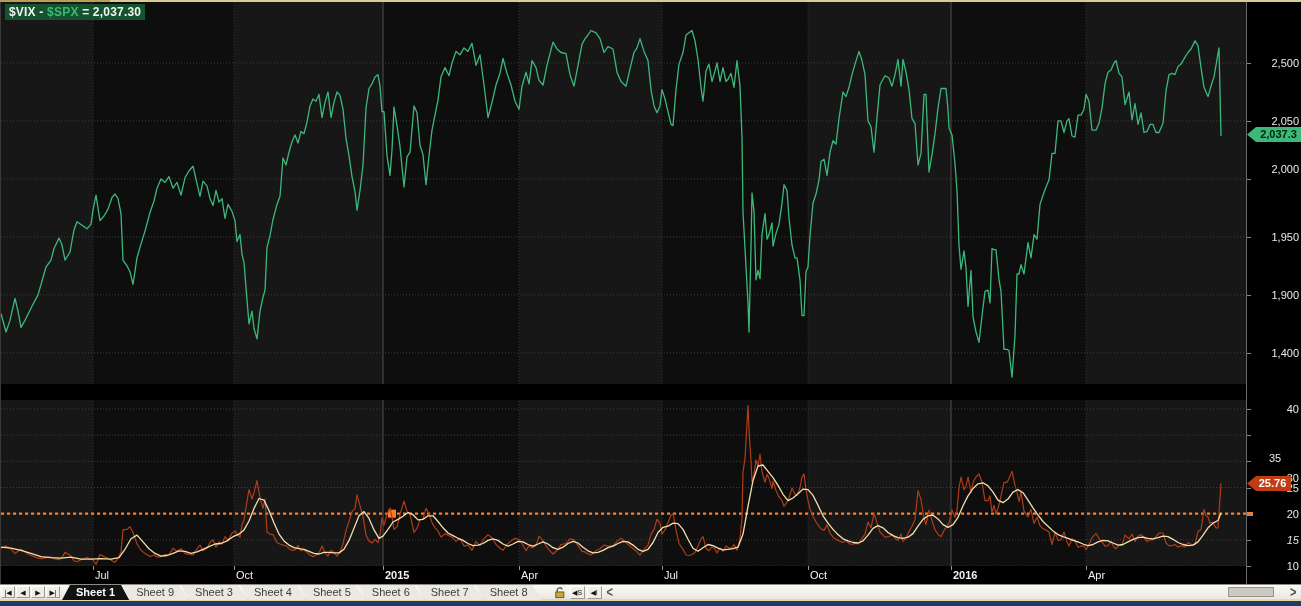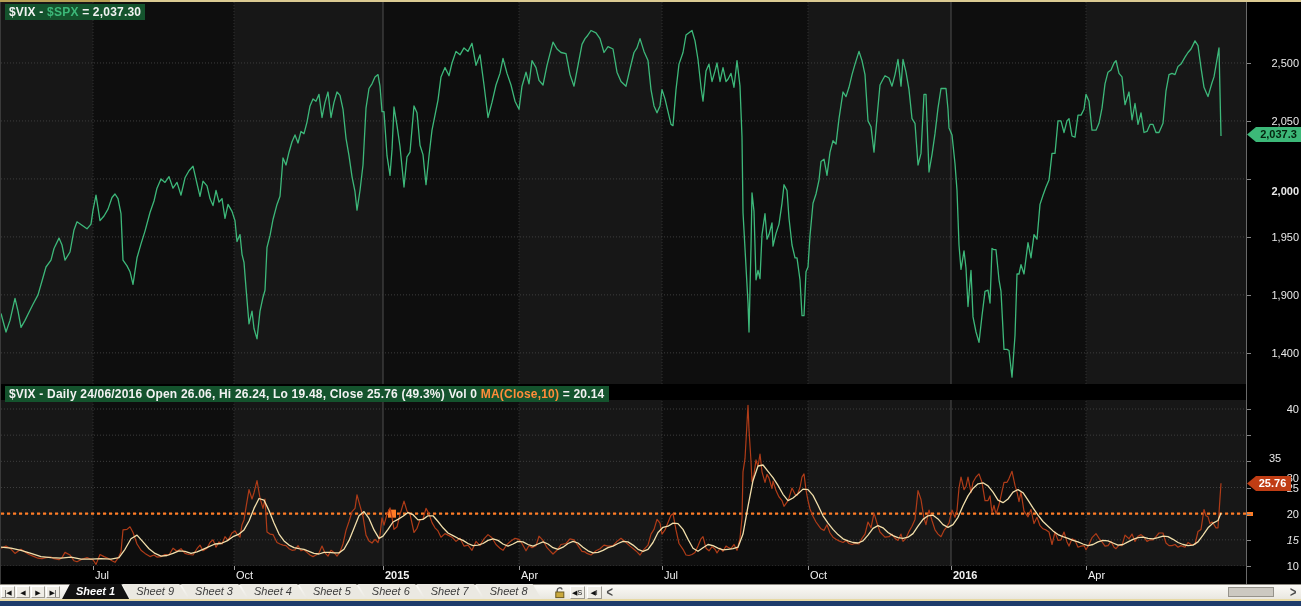--- a/index.html
+++ b/index.html
@@ -22,21 +22,21 @@
   .badge{position:absolute;left:0;height:15px;line-height:15px;font-size:11px;text-align:center;clip-path:polygon(0 50%,9px 0,100% 0,100% 100%,9px 100%);padding-left:7px;z-index:8;}
   .badge-green{top:127px;width:56px;background:#3cb878;color:#05240f;font-weight:700;}
   .badge-red{top:476px;width:44px;background:#c03d14;color:#fff;font-weight:700;}
   .xaxis{position:absolute;left:0;top:566px;width:1301px;height:18px;background:#000;z-index:6;}
   .xlab{position:absolute;top:3px;font-size:11px;color:#f0f0f0;white-space:nowrap;}
   .xlab.bold{font-weight:700;}
   .xtickmark{position:absolute;top:0;width:1px;height:4px;background:#999;}
   .sheetbar{position:absolute;left:0;top:584px;width:1301px;height:15px;background:linear-gradient(#fbfaf6,#e9e7e0);border-top:1px solid #8e8b83;display:flex;align-items:stretch;z-index:10;}
   .navbtns{display:flex;gap:1px;padding:1px 2px 1px 1px;}
   .navbtn{width:14px;background:#efede6;border:1px solid #9c9991;border-top-color:#fff;border-left-color:#fff;font-size:7px;line-height:11px;text-align:center;color:#111;cursor:pointer;}
-  .tabs{display:flex;align-items:flex-end;font-style:italic;}
+  .tabs{display:flex;align-items:flex-start;}
   .tab{position:relative;height:15px;line-height:14px;font-size:11px;color:#3c3c3c;background:#ebe9e2;padding:0 14px;margin-left:-7px;clip-path:polygon(0 0,calc(100% - 9px) 0,100% 100%,9px 100%);cursor:pointer;white-space:nowrap;}
   .tab.first{margin-left:0;}
   .tab.active{background:#111;color:#fff;font-weight:700;clip-path:polygon(8px 0,calc(100% - 8px) 0,100% 100%,0 100%);z-index:3;}
   .sheet-tools{display:flex;align-items:center;gap:2px;margin-left:10px;}
   .toolbtn{height:13px;min-width:15px;background:#efede6;border:1px solid #9c9991;border-top-color:#fff;border-left-color:#fff;font-size:7px;line-height:11px;text-align:center;color:#111;cursor:pointer;padding:0 1px;}
   .chev{font-size:11px;font-weight:700;color:#4d4d4d;transform:scaleY(1.25);cursor:pointer;padding:0 3px;line-height:14px;}
   .chev-right{position:absolute;left:1287px;top:0;}
   .thumb{position:absolute;left:1228px;top:2px;width:46px;height:10px;background:#ccc9c1;border:1px solid #96938b;cursor:pointer;}
   .lockwrap{display:flex;align-items:center;padding:0 2px;cursor:pointer;}
   .accent{position:absolute;left:0;top:599px;width:1301px;height:2px;background:#e7d9a4;}
@@ -94,33 +94,30 @@
         <polyline points="0,548.2 5,546.1 9,548.2 14,553.4 17,551.3 20,549.3 24,551.9 28,554.5 32,556.1 37,558.2 41,558.7 45,557.6 50,557.1 53,558.7 58,559.7 61,557.6 64,552.4 69,555.0 73,560.8 76,561.8 81,559.2 86,557.6 90,559.2 92,559.7 95,564.4 99,554.5 103,556.6 107,558.2 111,560.8 114,562.3 117,558.2 120,551.9 122,529.9 126,529.4 129,526.8 132,532.5 136,544.0 140,550.3 144,553.4 149,556.6 153,555.0 156,557.1 160,556.6 164,554.5 168,555.0 172,548.2 176,551.3 180,548.7 184,553.4 188,554.5 192,555.0 196,548.7 199,545.1 202,550.8 206,548.2 209,542.5 212,539.8 215,547.2 218,541.9 221,544.0 224,536.7 227,540.4 231,533.0 234,530.9 236,534.1 239,537.2 241,524.7 243,519.9 245,507.4 248,489.6 251,499.0 253,492.7 256,480.7 259,498.0 262,508.4 264,499.0 266,532.0 269,534.1 272,534.6 276,542.5 279,544.0 282,545.1 285,545.6 288,548.7 291,550.3 294,549.8 297,545.6 300,550.8 303,549.8 306,552.4 309,555.0 312,556.6 315,555.0 318,552.9 321,546.1 324,552.9 327,556.1 330,550.3 333,552.4 336,556.1 339,551.9 342,544.0 345,530.4 348,521.5 351,511.6 354,508.4 356,494.8 359,505.8 362,516.3 365,535.1 368,540.9 371,543.0 374,539.3 377,542.5 379,534.6 381,517.9 383,525.2 386,514.2 389,507.9 391,517.3 393,529.4 396,526.8 399,514.7 403,501.1 406,511.1 409,514.2 413,532.5 416,528.3 419,519.9 422,518.9 425,508.4 428,513.7 431,522.6 434,527.8 437,530.9 440,537.2 444,533.6 448,535.6 451,537.2 455,541.4 459,538.3 463,546.1 467,545.1 471,550.3 475,541.4 479,545.6 483,538.8 487,534.6 491,537.7 495,544.5 499,548.2 502,550.3 506,544.5 510,540.9 514,538.3 518,539.3 521,543.5 525,550.8 528,545.6 531,547.7 535,545.6 538,536.2 542,540.4 546,547.7 549,550.8 552,554.0 556,550.3 560,544.5 565,543.5 569,538.8 573,539.8 577,545.6 581,551.3 584,551.9 586,553.4 590,555.0 595,550.8 599,548.7 603,545.1 607,546.1 612,545.6 616,541.4 620,538.3 625,542.5 629,546.1 633,549.3 636,551.9 639,555.0 643,549.3 647,545.1 650,534.1 653,529.4 656,519.4 659,523.1 661,534.1 664,529.9 667,522.6 670,515.2 672,513.7 675,529.9 678,543.5 682,549.3 685,555.0 688,555.5 691,554.5 694,552.4 697,546.1 700,538.8 702,536.7 705,548.2 708,550.8 711,546.6 714,549.3 716,552.9 719,548.2 722,551.3 725,546.1 727,547.2 730,548.7 733,544.5 736,550.3 739,538.3 741,518.4 742,471.8 744,458.7 747,405.3 748,429.9 750,461.3 751,481.7 753,474.4 755,459.8 757,466.6 759,454.0 761,471.8 764,482.3 766,474.4 768,478.1 771,488.5 772,481.2 775,490.6 778,496.9 781,500.6 783,506.3 786,502.2 788,498.0 791,488.0 794,494.3 796,495.4 799,487.5 801,477.0 803,473.9 805,490.1 807,500.6 809,509.0 812,516.3 815,522.0 818,526.2 820,528.8 823,530.4 826,524.7 829,533.0 832,537.2 835,539.3 838,540.9 842,542.5 845,540.4 848,543.5 851,544.5 854,543.5 858,544.0 861,538.3 864,534.1 867,522.0 870,527.8 873,513.1 876,523.1 879,532.0 882,535.1 884,537.2 888,536.7 891,534.1 894,538.3 897,540.4 900,534.1 902,541.4 905,538.3 908,531.5 911,526.2 914,519.4 917,490.6 920,499.5 923,518.4 925,524.7 928,510.0 931,520.5 934,529.9 937,534.1 940,536.7 943,530.4 945,527.8 947,524.7 948,523.1 951,510.0 954,517.3 956,510.5 958,488.0 960,477.0 963,489.6 965,486.5 967,477.0 970,492.7 972,482.3 975,477.0 978,473.9 981,482.3 984,500.6 987,500.6 989,495.9 991,512.6 993,505.3 995,514.2 998,504.8 1000,495.9 1003,482.3 1006,482.3 1008,478.6 1011,471.3 1014,485.4 1016,492.2 1018,501.6 1020,492.2 1023,511.1 1027,516.8 1030,509.5 1033,523.6 1036,517.3 1039,525.7 1042,528.8 1045,529.9 1048,532.0 1051,544.5 1054,532.0 1057,540.4 1060,539.8 1063,532.0 1066,541.9 1068,546.1 1071,538.8 1074,540.4 1077,547.2 1080,546.1 1083,545.6 1085,549.8 1088,544.5 1091,537.7 1095,533.6 1098,538.3 1101,541.9 1104,546.1 1107,545.6 1110,541.4 1113,547.2 1115,548.7 1118,545.1 1121,545.6 1124,535.1 1128,538.8 1131,534.1 1134,541.4 1137,536.2 1140,534.6 1143,537.2 1146,541.4 1149,539.8 1152,539.8 1155,536.7 1158,533.0 1162,533.0 1165,543.0 1168,545.6 1171,545.6 1174,544.5 1177,547.2 1180,545.6 1184,547.2 1187,542.5 1190,544.5 1194,544.5 1197,531.5 1200,529.4 1203,509.5 1205,515.8 1207,516.8 1209,523.6 1211,522.0 1213,524.7 1215,527.8 1217,527.8 1220,483.3" fill="none" stroke="#b03c18" stroke-width="1.2" stroke-linejoin="round" clip-path="url(#clip1)"></polyline>
         <polyline points="0,547.2 10,548.2 20,550.3 30,553.4 40,556.6 50,557.6 60,558.2 70,557.1 80,559.2 90,559.2 100,558.7 110,559.2 118,557.6 124,549.3 130,538.8 136,535.1 142,541.9 148,548.7 154,553.4 160,556.1 166,555.5 172,553.4 178,550.8 184,551.3 190,553.4 196,551.9 202,549.3 208,546.6 214,544.0 220,543.5 226,540.9 232,536.7 238,534.1 243,529.9 248,521.0 253,508.4 258,498.5 263,500.1 268,510.5 273,523.1 278,534.1 283,540.9 288,545.1 293,547.7 298,548.7 303,549.3 308,551.3 313,553.4 318,554.0 323,552.4 328,552.4 333,552.9 338,552.9 343,549.3 348,540.4 353,528.3 358,515.8 363,511.6 368,518.4 373,529.9 378,538.3 382,536.2 387,529.4 392,522.0 397,519.4 402,516.3 407,512.6 412,514.7 417,519.9 422,519.4 427,515.8 432,515.8 437,521.5 442,527.8 447,533.0 452,535.6 457,538.3 462,540.4 467,543.5 472,545.6 477,545.1 482,543.5 487,540.4 492,538.8 497,540.4 502,544.0 507,546.1 512,544.0 517,541.4 522,541.9 527,544.5 532,546.1 537,544.0 542,541.9 547,544.0 552,547.7 557,549.3 562,547.2 567,543.5 572,541.4 577,543.0 582,547.2 587,550.8 592,552.9 597,552.4 602,550.3 607,547.7 612,546.1 617,543.5 622,541.4 627,541.9 632,545.1 637,549.3 642,551.3 647,549.3 652,542.5 657,532.5 662,527.3 667,526.2 672,523.1 677,523.6 682,529.4 687,539.3 692,548.2 697,551.3 702,547.7 707,544.5 712,545.6 717,548.2 722,549.8 727,549.3 732,548.7 737,547.2 742,534.1 747,506.3 752,480.7 757,466.0 762,465.0 767,471.3 772,477.6 777,485.4 782,494.3 787,500.6 792,498.0 797,493.8 802,489.1 807,489.6 812,495.4 817,505.3 822,515.8 827,523.1 832,529.4 837,534.6 842,538.8 847,540.9 852,542.5 857,543.0 862,540.9 867,535.1 872,528.3 877,525.7 882,527.8 887,532.5 892,535.6 897,537.7 902,538.3 907,537.2 912,533.6 917,526.2 922,519.4 927,515.8 932,515.2 937,518.9 942,524.7 947,527.3 952,524.7 957,517.3 962,505.8 967,495.9 972,488.5 977,483.8 982,482.8 987,485.9 992,492.2 997,500.1 1002,502.7 1007,499.0 1012,492.2 1017,489.6 1022,492.7 1027,500.1 1032,507.9 1037,515.2 1042,521.5 1047,526.2 1052,530.9 1057,534.6 1062,536.7 1067,538.3 1072,540.4 1077,541.9 1082,544.0 1087,545.6 1092,544.5 1097,541.9 1102,540.4 1107,540.9 1112,543.0 1117,545.1 1122,544.5 1127,541.9 1132,539.3 1137,537.7 1142,537.2 1147,538.3 1152,538.8 1157,537.7 1162,536.2 1167,536.7 1172,539.3 1177,542.5 1182,544.5 1187,545.6 1192,545.1 1197,541.9 1202,535.1 1207,527.8 1212,523.1 1217,520.5 1220,513.1" fill="none" stroke="#f2dfab" stroke-width="1.3" stroke-linejoin="round" clip-path="url(#clip1)"></polyline>
       </svg>
 
     <div class="title t1">
       <span>$VIX - </span><span class="grn">$SPX</span><span> = 2,037.30</span>
     </div>
 
     <div class="paneldiv"></div>
 
-    <div class="title t2">
-      <span>$VIX - Daily 24/06/2016 Open 26.06, Hi 26.24, Lo 19.48, Close 25.76 (49.3%) Vol 0 </span><span class="org">MA(Close,10)</span><span> = 20.14</span>
-    </div>
 
     <div class="axis" id="axiscol">
       <div class="badge badge-green">2,037.3</div>
       <div class="badge badge-red">25.76</div>
       <div class="tick-orange"></div>
     <div class="ylab" style="top: 55.9637px;">2,500</div>
         <div class="ytick" style="top: 62.9637px;"></div>
         <div class="ylab" style="top: 113.941px;">2,050</div>
         <div class="ytick" style="top: 120.941px;"></div>
-        <div class="ylab" style="top: 184px; font-weight: bold;">2,000</div>
+        <div class="ylab" style="top: 162px;">2,000</div>
         <div class="ytick" style="top: 178.919px;"></div>
         <div class="ylab" style="top: 229.896px;">1,950</div>
         <div class="ytick" style="top: 236.896px;"></div>
         <div class="ylab" style="top: 287.874px;">1,900</div>
         <div class="ytick" style="top: 294.874px;"></div>
         <div class="ylab" style="top: 345.852px;">1,400</div>
         <div class="ytick" style="top: 352.852px;"></div>
         <div class="ylab" style="top: 402.001px;">40</div>
         <div class="ytick" style="top: 409.001px;"></div>
         <div class="ylab" style="top: 451px; text-align: center;">35</div>

